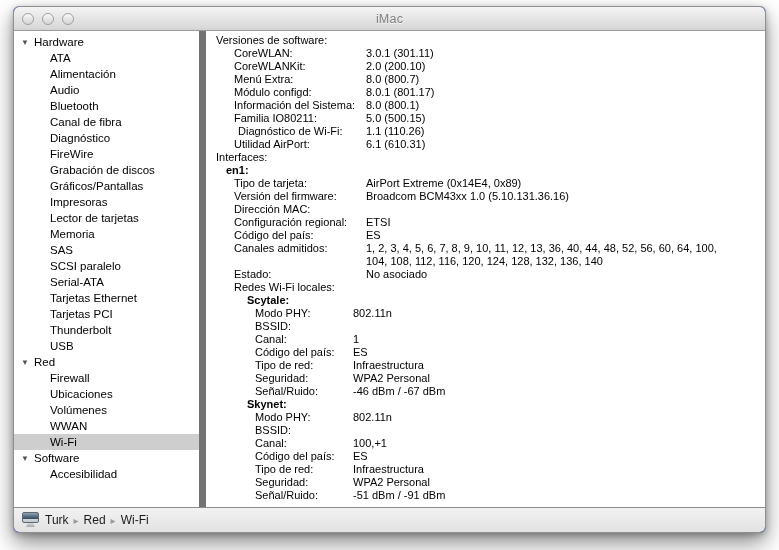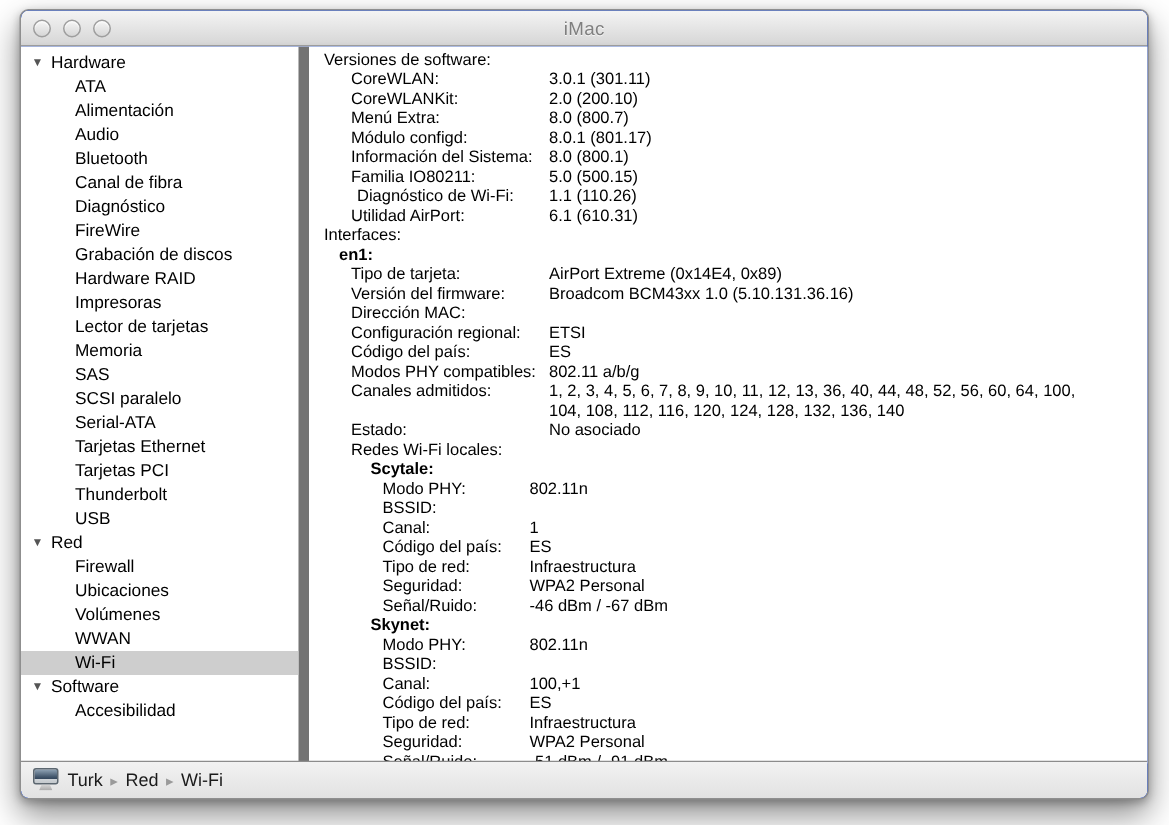--- a/index.html
+++ b/index.html
@@ -95,21 +95,21 @@
     <div class="sidebar" id="sidebar">
         <div class="side-row group"><span class="tri">▼</span><span class="g-label">Hardware</span></div>
         <div class="side-row item">ATA</div>
         <div class="side-row item">Alimentación</div>
         <div class="side-row item">Audio</div>
         <div class="side-row item">Bluetooth</div>
         <div class="side-row item">Canal de fibra</div>
         <div class="side-row item">Diagnóstico</div>
         <div class="side-row item">FireWire</div>
         <div class="side-row item">Grabación de discos</div>
-        <div class="side-row item">Hardware RAID</div>
+        <div class="side-row item">Gráficos/Pantallas</div>
         <div class="side-row item">Impresoras</div>
         <div class="side-row item">Lector de tarjetas</div>
         <div class="side-row item">Memoria</div>
         <div class="side-row item">SAS</div>
         <div class="side-row item">SCSI paralelo</div>
         <div class="side-row item">Serial-ATA</div>
         <div class="side-row item">Tarjetas Ethernet</div>
         <div class="side-row item">Tarjetas PCI</div>
         <div class="side-row item">Thunderbolt</div>
         <div class="side-row item">USB</div>
@@ -177,24 +177,20 @@
         </div>
         <div class="c-row">
           <span class="lbl" style="left: 28px;">Configuración regional:</span>
           <span class="val" style="left: 160px;">ETSI</span>
         </div>
         <div class="c-row">
           <span class="lbl" style="left: 28px;">Código del país:</span>
           <span class="val" style="left: 160px;">ES</span>
         </div>
         <div class="c-row">
-          <span class="lbl" style="left: 28px;">Modos PHY compatibles:</span>
-          <span class="val" style="left: 160px;">802.11 a/b/g</span>
-        </div>
-        <div class="c-row">
           <span class="lbl" style="left: 28px;">Canales admitidos:</span>
           <span class="val" style="left: 160px;">1, 2, 3, 4, 5, 6, 7, 8, 9, 10, 11, 12, 13, 36, 40, 44, 48, 52, 56, 60, 64, 100,</span>
         </div>
         <div class="c-row">
           <span class="lbl" style="left: 28px;"></span>
           <span class="val" style="left: 160px;">104, 108, 112, 116, 120, 124, 128, 132, 136, 140</span>
         </div>
         <div class="c-row">
           <span class="lbl" style="left: 28px;">Estado:</span>
           <span class="val" style="left: 160px;">No asociado</span>

